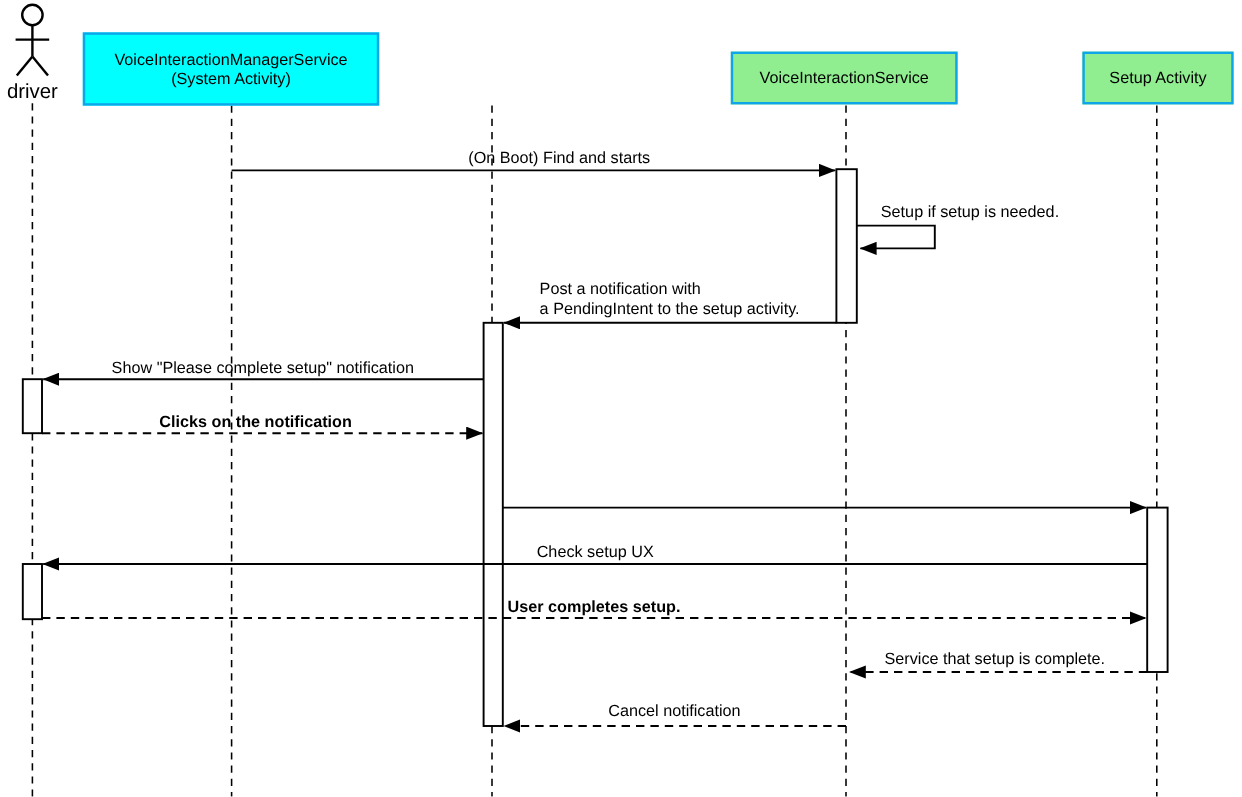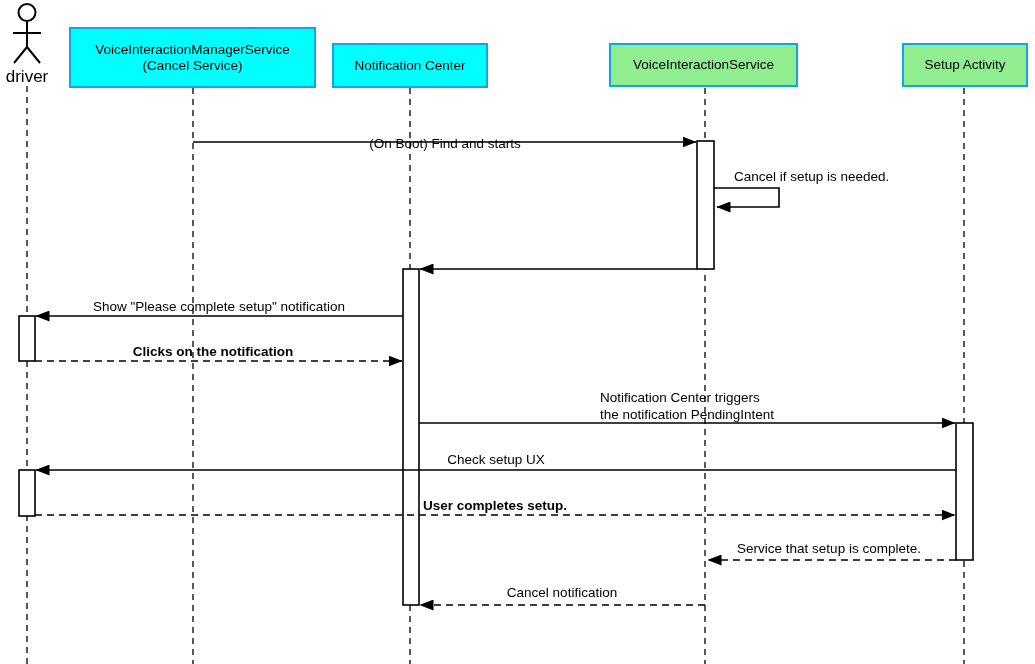--- a/index.html
+++ b/index.html
@@ -82,45 +82,42 @@
     <line x1="956" y1="470" x2="36" y2="470" stroke="#000" stroke-width="1.6" marker-end="url(#arrow)"></line>
     <line x1="35" y1="515" x2="955" y2="515" stroke="#000" stroke-width="1.6" stroke-dasharray="7 5" marker-end="url(#arrow)"></line>
     <line x1="956" y1="560" x2="708" y2="560" stroke="#000" stroke-width="1.6" stroke-dasharray="7 5" marker-end="url(#arrow)"></line>
     <line x1="705" y1="605" x2="420" y2="605" stroke="#000" stroke-width="1.6" stroke-dasharray="7 5" marker-end="url(#arrow)"></line>
   </svg>
 
   <div class="actor-label" style="left:27px; top:67px;">driver</div>
 
   <div class="pbox" style="left: 69px; top: 27px; width: 247px; height: 61px; background-color: rgb(0, 255, 255);">
     <div>VoiceInteractionManagerService</div>
-    <div>(Cancel Service)</div>
-  </div>
-  <div class="pbox" style="left: 332px; top: 43px; width: 156px; height: 45px; background-color: rgb(0, 255, 255);">
-    <div>Notification Center</div>
+    <div>(System Activity)</div>
   </div>
   <div class="pbox" style="left: 902px; top: 43px; width: 126px; height: 44px; background-color: rgb(144, 238, 144);">
     <div>Setup Activity</div>
   </div>
   <div class="pbox" style="left: 609px; top: 43px; width: 189px; height: 44px; background-color: rgb(144, 238, 144);">
     <div>VoiceInteractionService</div>
   </div>
 
-  <div class="mlabel centered" style="left:445px; top:124px;margin-top:12px;">(On Boot) Find and starts</div>
+  <div class="mlabel centered" style="left:466px; top:124px;">(On Boot) Find and starts</div>
 
-  <div class="mlabel" style="left:734px; top:169px;">Cancel if setup is needed.</div>
+  <div class="mlabel" style="left:734px; top:169px;">Setup if setup is needed.</div>
 
+  <div class="mlabel block-left" style="left:558px; top:233px;">
+    <div>Post a notification with</div>
+    <div>a PendingIntent to the setup activity.</div>
+  </div>
 
   <div class="mlabel centered" style="left:219px; top:299px;">Show "Please complete setup" notification</div>
 
   <div class="mlabel centered" style="left:213px; top:344px;font-weight:bold;">Clicks on the notification</div>
 
-  <div class="mlabel block-left" style="left:687px; top:390px;">
-    <div>Notification Center triggers</div>
-    <div>the notification PendingIntent</div>
-  </div>
 
   <div class="mlabel centered" style="left:496px; top:452px;">Check setup UX</div>
 
   <div class="mlabel centered" style="left:495px; top:498px;font-weight:bold;">User completes setup.</div>
 
   <div class="mlabel centered" style="left:829px; top:541px;">Service that setup is complete.</div>
 
   <div class="mlabel centered" style="left:562px; top:585px;">Cancel notification</div>
 
 </div>

